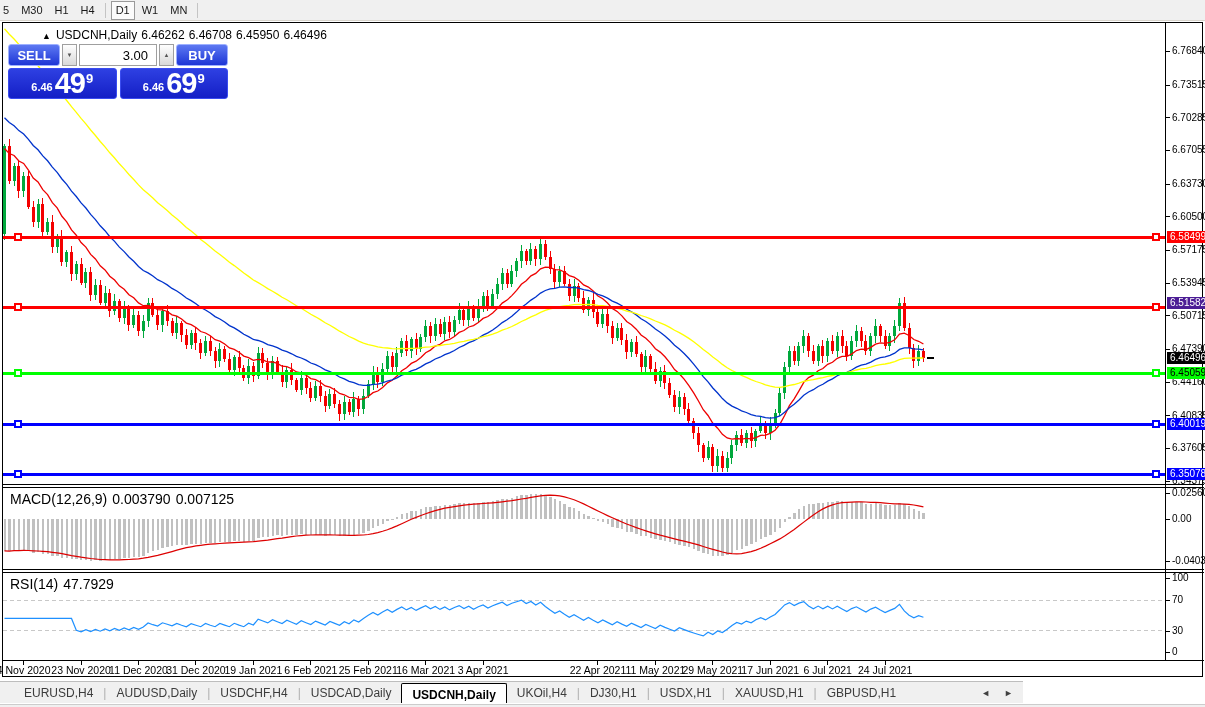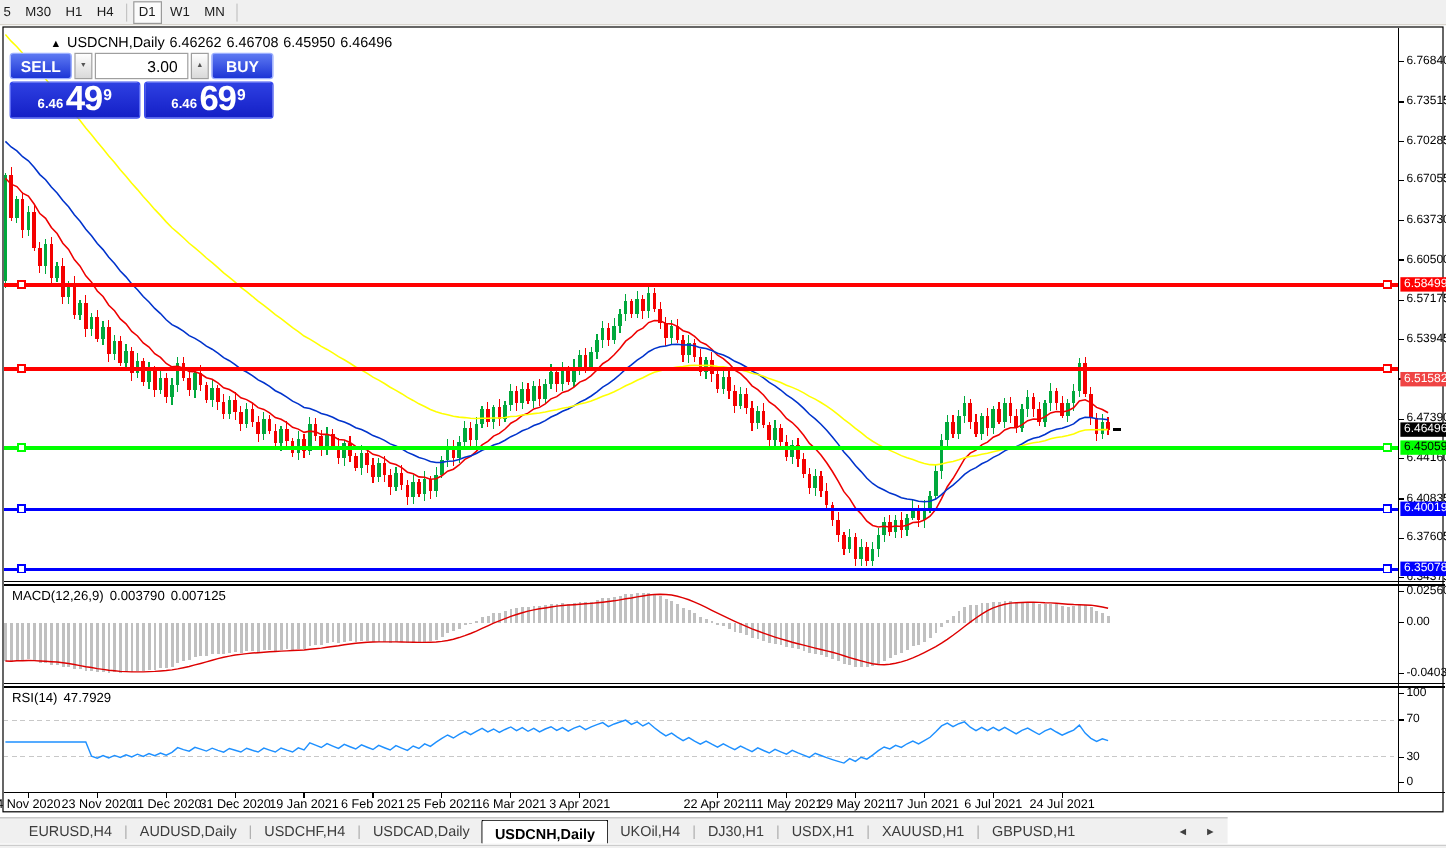--- a/index.html
+++ b/index.html
@@ -46,21 +46,21 @@
   .tp-row2 { display:flex; gap:3px; margin-top:2px; height:31px; }
   .price-box {
     flex:1; display:flex; align-items:flex-end; justify-content:center;
     background:linear-gradient(#2e40e2,#141fc6); border:1px solid #3a4cf0; border-radius:3px;
     color:#fff; padding-bottom:1px;
   }
   .price-box .pfx { font-size:11px; font-weight:bold; margin:0 2px 4px 0; }
   .price-box .big { font-size:29px; font-weight:600; line-height:27px; letter-spacing:-1px; }
   .price-box .sup { font-size:13px; font-weight:bold; position:relative; top:-11px; margin-left:1px; }
   
-  .pane-label { font-size:11px; white-space:nowrap; }
+  .pane-label { font-size:14px; white-space:nowrap; }
   .pane-label span { margin-right:5px; }
   
   .ax-tick { position:absolute; font-size:10px; white-space:nowrap; z-index:2; }
   .ax-tick.lvl { width:39px; height:12px; line-height:12px; padding-left:3px; font-size:10px; }
   .date-lbl { position:absolute; font-size:10.5px; white-space:nowrap; transform:translateX(-50%); z-index:2; }
   
   .tab-bar {
     position:absolute; left:0; top:681px; width:1023px; height:22px;
     background:#f0f0f0; border-top:1px solid #bdbdbd;
     display:flex; align-items:stretch; padding-left:14px; font-size:12px; color:#3c3c3c;
@@ -799,21 +799,21 @@
     <div class="ax-tick" style="left: 1172px; top: 210.75px;">6.60500</div>
     <div class="ax-tick" style="left: 1172px; top: 244.399px;">6.57175</div>
     <div class="ax-tick" style="left: 1172px; top: 277.086px;">6.53945</div>
     <div class="ax-tick" style="left: 1172px; top: 309.774px;">6.50715</div>
     <div class="ax-tick" style="left: 1172px; top: 343.423px;">6.47390</div>
     <div class="ax-tick" style="left: 1172px; top: 376.111px;">6.44160</div>
     <div class="ax-tick" style="left: 1172px; top: 409.76px;">6.40835</div>
     <div class="ax-tick" style="left: 1172px; top: 442.447px;">6.37605</div>
     <div class="ax-tick" style="left: 1172px; top: 475.135px;">6.34375</div>
     <div class="ax-tick lvl" style="left: 1167px; top: 231px; background: rgb(255, 0, 0); color: rgb(255, 255, 255);">6.58499</div>
-    <div class="ax-tick lvl" style="left: 1167px; top: 310px; background: #ef4444; color: rgb(255, 255, 255);">6.51582</div>
+    <div class="ax-tick lvl" style="left: 1167px; top: 297px; background: #4c1d95; color: rgb(255, 255, 255);">6.51582</div>
     <div class="ax-tick lvl" style="left: 1167px; top: 367.013px; background: rgb(0, 255, 0); color: rgb(0, 0, 0);">6.45059</div>
     <div class="ax-tick lvl" style="left: 1167px; top: 418.018px; background: rgb(0, 0, 255); color: rgb(255, 255, 255);">6.40019</div>
     <div class="ax-tick lvl" style="left: 1167px; top: 468.021px; background: rgb(0, 0, 255); color: rgb(255, 255, 255);">6.35078</div>
     <div class="ax-tick lvl" style="left: 1167px; top: 352.47px; background: rgb(0, 0, 0); color: rgb(255, 255, 255);">6.46496</div>
   </div>
 <div id="date-axis">
     <div class="date-lbl" style="left: 23.644px; top: 664px;">4 Nov 2020</div>
     <div class="date-lbl" style="left: 81.076px; top: 664px;">23 Nov 2020</div>
     <div class="date-lbl" style="left: 138.508px; top: 664px;">11 Dec 2020</div>
     <div class="date-lbl" style="left: 195.94px; top: 664px;">31 Dec 2020</div>

